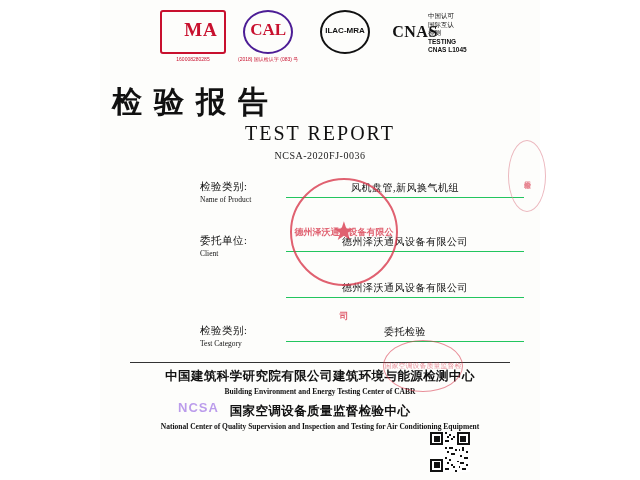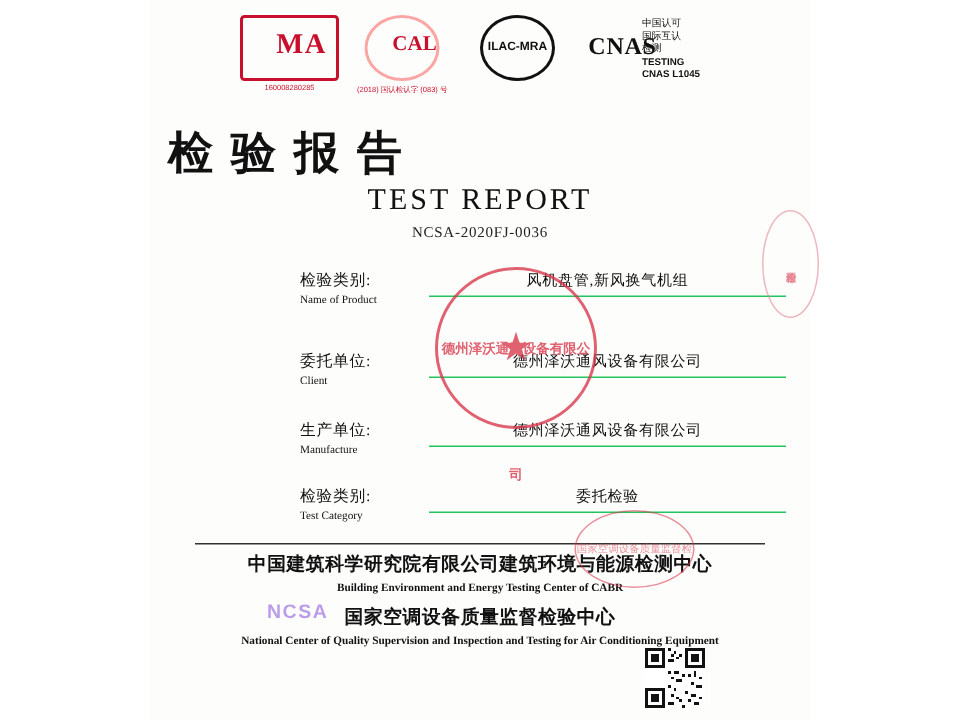--- a/index.html
+++ b/index.html
@@ -66,30 +66,29 @@
     font-weight: bold;
     font-size: 19px;
     line-height: 36px;
     letter-spacing: 1px;
     padding-left: 16px;
   }
   .logo-ma .cap { color: #c8102e; }
 
   
   .cal-mark {
-    border: 2px solid #fca5a5;
+    border: 2px solid #4c1d95;
     border-radius: 50%;
     width: 40px;
     height: 40px;
     color: #c8102e;
     font-weight: bold;
-    font-size: 14px;
+    font-size: 17px;
     line-height: 36px;
     font-family: "Liberation Serif", serif;
-    text-align: right;
   }
   .logo-cal .cap { color: #c8102e; }
 
   
   .ilac-mark {
     border: 2px solid #111;
     border-radius: 50%;
     width: 40px;
     height: 40px;
     color: #111;
@@ -370,24 +369,20 @@
 
     <div class="field" style="top:234px;">
       <div class="lbl">
         <div class="lbl-cn">委托单位:</div>
         <div class="lbl-en">Client</div>
       </div>
       <div class="val">德州泽沃通风设备有限公司</div>
     </div>
 
     <div class="field" style="top:280px;">
-      <div class="lbl">
-        <div class="lbl-cn">生产单位:</div>
-        <div class="lbl-en">Manufacture</div>
-      </div>
       <div class="val">德州泽沃通风设备有限公司</div>
     </div>
 
     <div class="field" style="top:324px;">
       <div class="lbl">
         <div class="lbl-cn">检验类别:</div>
         <div class="lbl-en">Test Category</div>
       </div>
       <div class="val">委托检验</div>
     </div>

